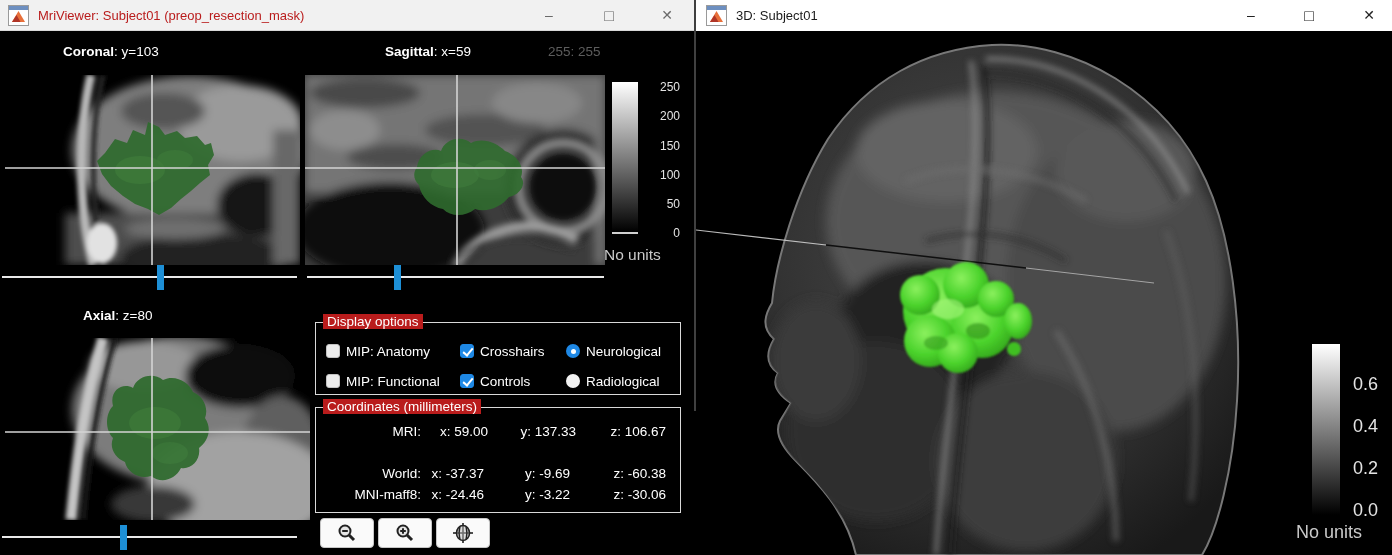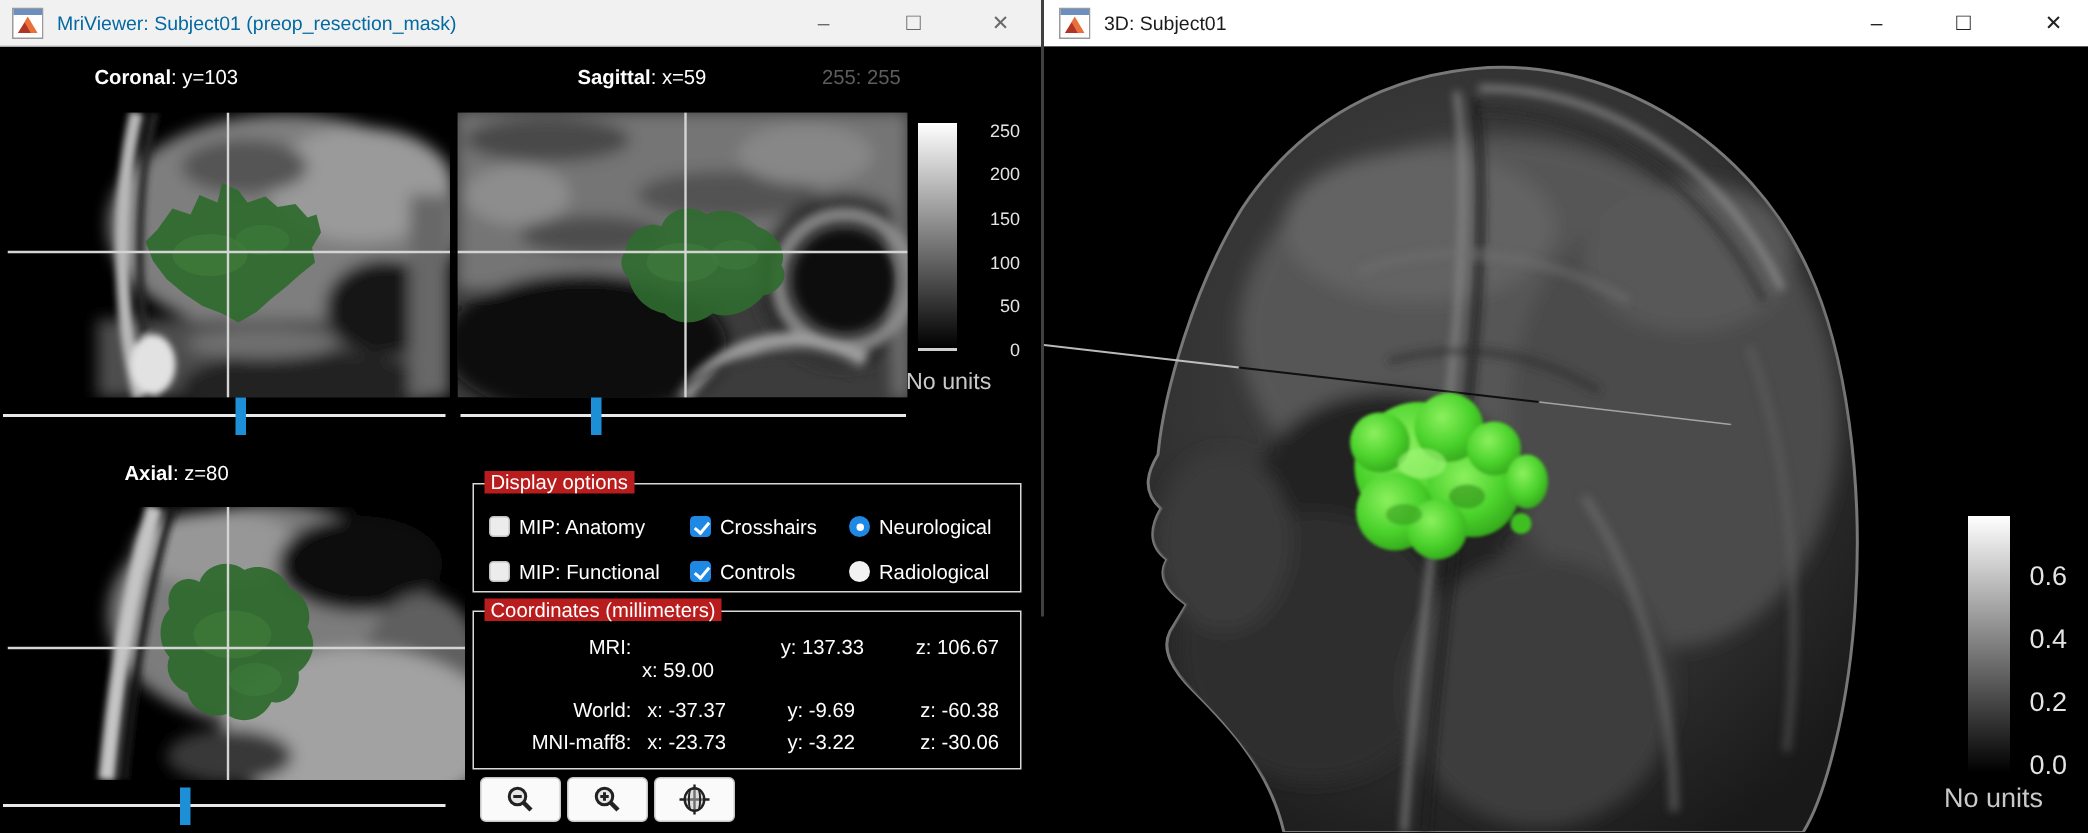--- a/index.html
+++ b/index.html
@@ -47,21 +47,21 @@
 
   <div class="abs" style="left:0;top:0;width:694px;height:555px;background:#000;">
 
     <div class="win-titlebar" style="background:#f1f1f1;border-bottom:1px solid #d8d8d8;position:relative;">
       <svg class="abs" style="left:8px;top:5px;" width="21" height="21" viewBox="0 0 21 21">
         <rect x="0.5" y="0.5" width="20" height="20" fill="#ffffff" stroke="#9a9a9a"></rect>
         <rect x="1" y="1" width="19" height="4" fill="#6d8fc0"></rect>
         <polygon points="4,17 10.5,6 17,17" fill="#e8703a"></polygon>
         <polygon points="4,17 8.5,10 12.5,17" fill="#b03527"></polygon>
       </svg>
-      <span class="win-title" style="margin-left:38px;color:#0369a1;">MriViewer: Subject01 (preop_resection_mask)</span>
+      <span class="win-title" style="margin-left:38px;color:#b91c1c;">MriViewer: Subject01 (preop_resection_mask)</span>
       <div class="win-btn" style="left:532px;color:#6a6a6a;">–</div>
       <div class="win-btn" style="left:592px;color:#6a6a6a;font-size:16px;">□</div>
       <div class="win-btn" style="left:650px;color:#6a6a6a;">✕</div>
     </div>
 
     <span class="abs lbl" style="left:63px;top:44px;">
       <b>Coronal</b><span>:  y=103</span>
     </span>
     <span class="abs lbl" style="left:385px;top:44px;">
       <b>Sagittal</b><span>:  x=59</span>
@@ -230,33 +230,33 @@
         <span class="radio"></span>
         <span class="opt-label">Radiological</span>
       </div>
     </div>
 
     <div class="groupbox" style="left:315px;top:407px;width:366px;height:106px;">
       <span class="groupbox-title">Coordinates (millimeters)</span>
 
       <div class="coord-row" style="left:0;top:16px;width:366px;">
         <span class="coord-cell" style="right:261px;">MRI:</span>
-        <span class="coord-cell" style="right:206px;margin-top:15px;">x: 59.00</span>
+        <span class="coord-cell" style="right:194px;">x: 59.00</span>
         <span class="coord-cell" style="right:106px;">y: 137.33</span>
         <span class="coord-cell" style="right:16px;">z: 106.67</span>
       </div>
       <div class="coord-row" style="left:0;top:58px;width:366px;">
         <span class="coord-cell" style="right:261px;">World:</span>
         <span class="coord-cell" style="right:198px;">x: -37.37</span>
         <span class="coord-cell" style="right:112px;">y: -9.69</span>
         <span class="coord-cell" style="right:16px;">z: -60.38</span>
       </div>
       <div class="coord-row" style="left:0;top:79px;width:366px;">
         <span class="coord-cell" style="right:261px;">MNI-maff8:</span>
-        <span class="coord-cell" style="right:198px;">x: -23.73</span>
+        <span class="coord-cell" style="right:198px;">x: -24.46</span>
         <span class="coord-cell" style="right:112px;">y: -3.22</span>
         <span class="coord-cell" style="right:16px;">z: -30.06</span>
       </div>
     </div>
 
     <div class="toolbar-btn" style="left:320px;top:518px;">
       <svg width="22" height="22" viewBox="0 0 22 22">
         <circle cx="9" cy="9" r="5.5" fill="#e6e6e6" stroke="#222" stroke-width="2"></circle>
         <line x1="6.2" y1="9" x2="11.8" y2="9" stroke="#222" stroke-width="2"></line>
         <line x1="13" y1="13" x2="18" y2="18" stroke="#222" stroke-width="3"></line>

